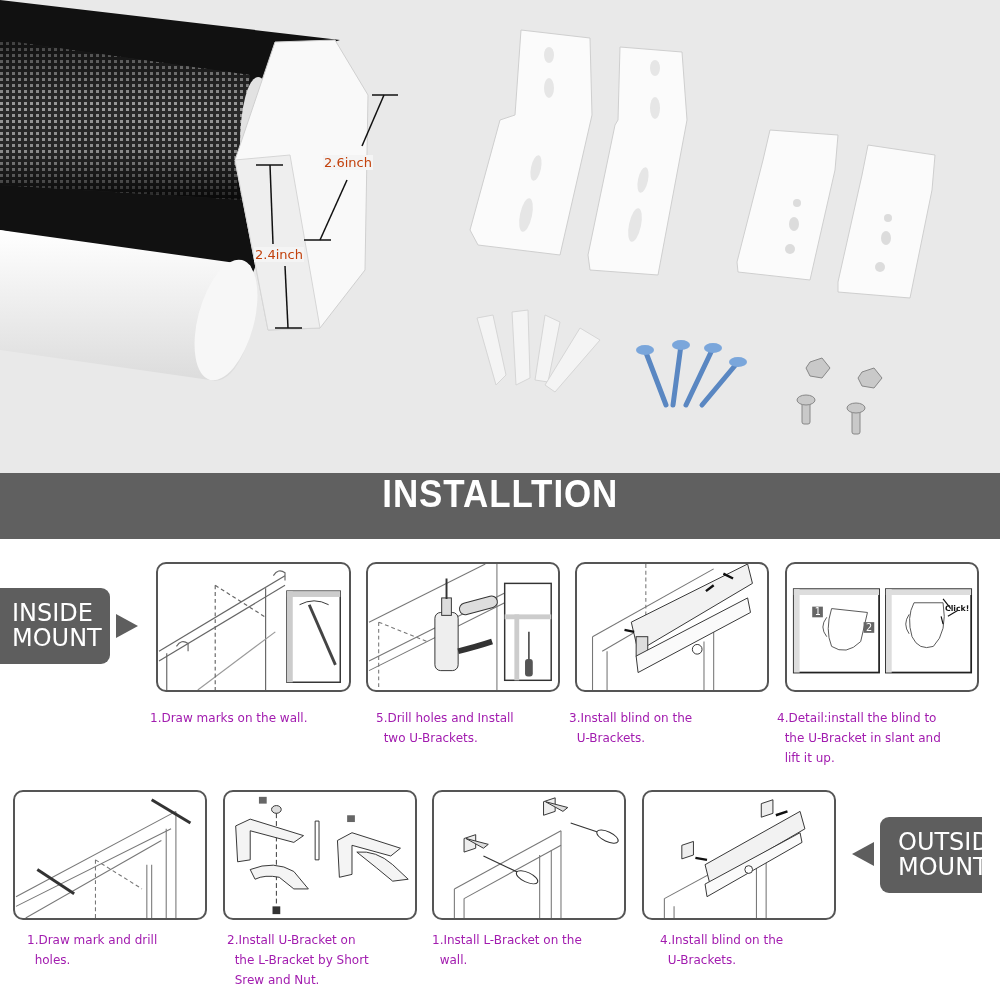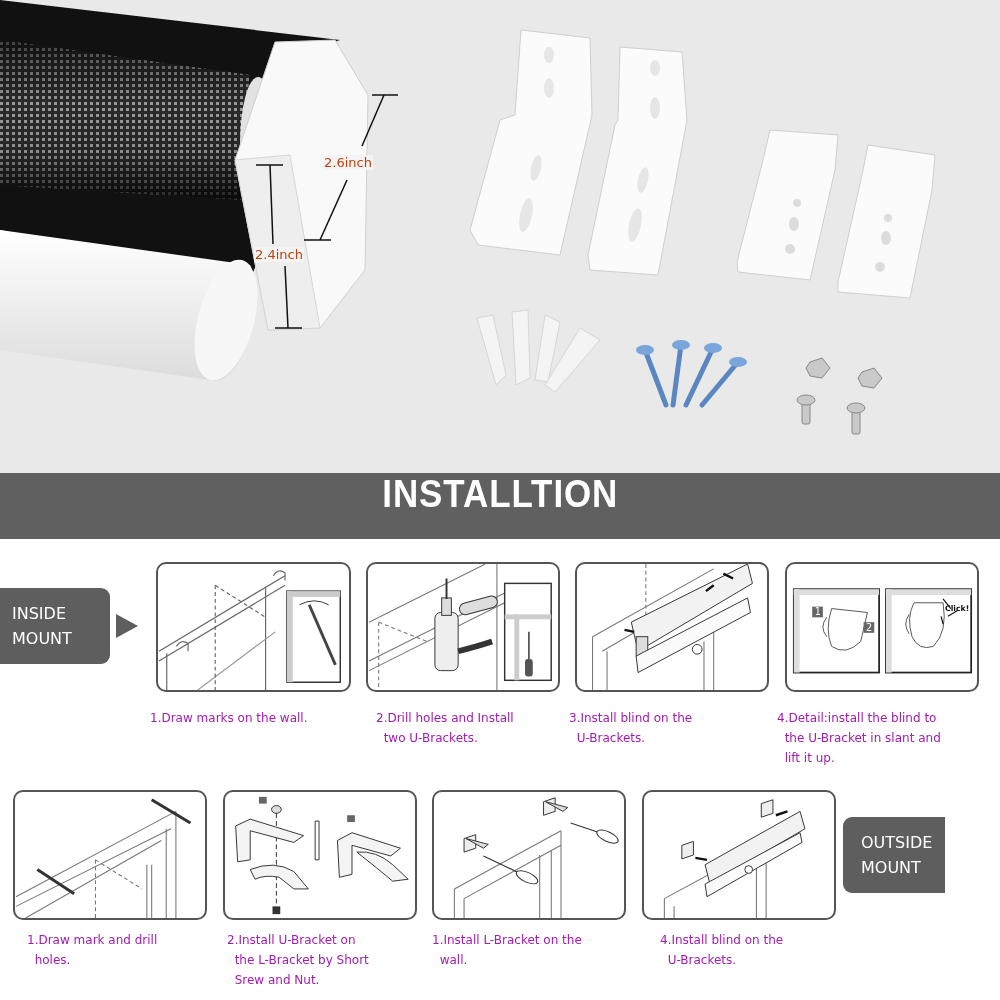--- a/index.html
+++ b/index.html
@@ -10,24 +10,24 @@
   .product svg { position: absolute; left: 0; top: 0; }
   .dim-label { position: absolute; font-size: 13px; color: #c2410c; background: #eeeeee; padding: 0 1px; text-align: center; }
   .dim-label.lbl-26 { left: 323px; top: 155px; background: #f4f4f4; }
   .dim-label.lbl-24 { left: 254px; top: 247px; background: #f4f4f4; }
 
   .banner { position: absolute; left: 0; top: 473px; width: 1000px; height: 66px; background: #606060;
             display: flex; align-items: flex-start; justify-content: center; }
   .banner-title { color: #fff; font-family: "Liberation Sans", sans-serif; font-weight: bold; font-size: 38px; letter-spacing: 1px; transform: scaleX(0.92); }
 
   .tag { position: absolute; background: #5e5e5e; color: #fff; border-radius: 8px;
-         font-size: 16px; line-height: 25px; padding: 0; display: flex; flex-direction: column; justify-content: center; }
+         font-size: 24px; line-height: 25px; padding: 0; display: flex; flex-direction: column; justify-content: center; }
   .tag span { display: block; }
   .tag.inside { left: 0; top: 588px; width: 110px; height: 76px; padding-left: 12px; border-radius: 0 9px 9px 0; }
-  .tag.outside { left: 843px; top: 817px; width: 102px; height: 76px; padding-left: 18px; border-radius: 9px 0 0 9px; }
+  .tag.outside { left: 880px; top: 817px; width: 102px; height: 76px; padding-left: 18px; border-radius: 9px 0 0 9px; }
   .tri { position: absolute; width: 0; height: 0; }
   .tri.right { left: 116px; top: 614px; border-top: 12px solid transparent; border-bottom: 12px solid transparent; border-left: 22px solid #5e5e5e; }
   .tri.left { left: 852px; top: 842px; border-top: 12px solid transparent; border-bottom: 12px solid transparent; border-right: 22px solid #5e5e5e; }
 
   .step { position: absolute; }
   .step-box { position: absolute; border: 2px solid #555; border-radius: 10px; background: #fff; overflow: hidden; }
   .step-box svg { width: 100%; height: 100%; display: block; }
   .caption { position: absolute; font-size: 12px; line-height: 20px; color: #a21caf; white-space: pre; }
 </style>
 </head>
@@ -186,21 +186,21 @@
       <line x1="80" y1="15" x2="80" y2="36" stroke="#333" stroke-width="2"></line>
       <rect x="92" y="42" width="40" height="12" rx="6" fill="#ddd" stroke="#333" transform="rotate(-15 92 42)"></rect>
       <path d="M92,90 q20,-5 35,-10" stroke="#333" stroke-width="6" fill="none"></path>
       <rect x="140" y="20" width="48" height="100" fill="#fff" stroke="#333" stroke-width="1.5"></rect>
       <rect x="140" y="52" width="48" height="5" fill="#ccc"></rect>
         <rect x="150" y="52" width="5" height="68" fill="#ccc"></rect>
       <line x1="165" y1="70" x2="165" y2="105" stroke="#333" stroke-width="1.5"></line>
       <rect x="161" y="98" width="8" height="18" rx="3" fill="#555"></rect>
     </svg>
   </div>
-  <div class="caption" style="left:376px;top:708px;">2.Drill holes and Install
+  <div class="caption" style="left:376px;top:708px;">5.Drill holes and Install
   two U-Brackets.</div>
 </div>
 
 <div class="step">
   <div class="step-box" style="left:575px;top:562px;width:194px;height:130px;">
     <svg viewBox="0 0 194 130">
       <g stroke="#777" fill="none" stroke-width="1.1">
         <line x1="15" y1="75" x2="140" y2="5"></line>
           <line x1="25" y1="90" x2="145" y2="20"></line>
         <line x1="15" y1="75" x2="15" y2="130"></line>

